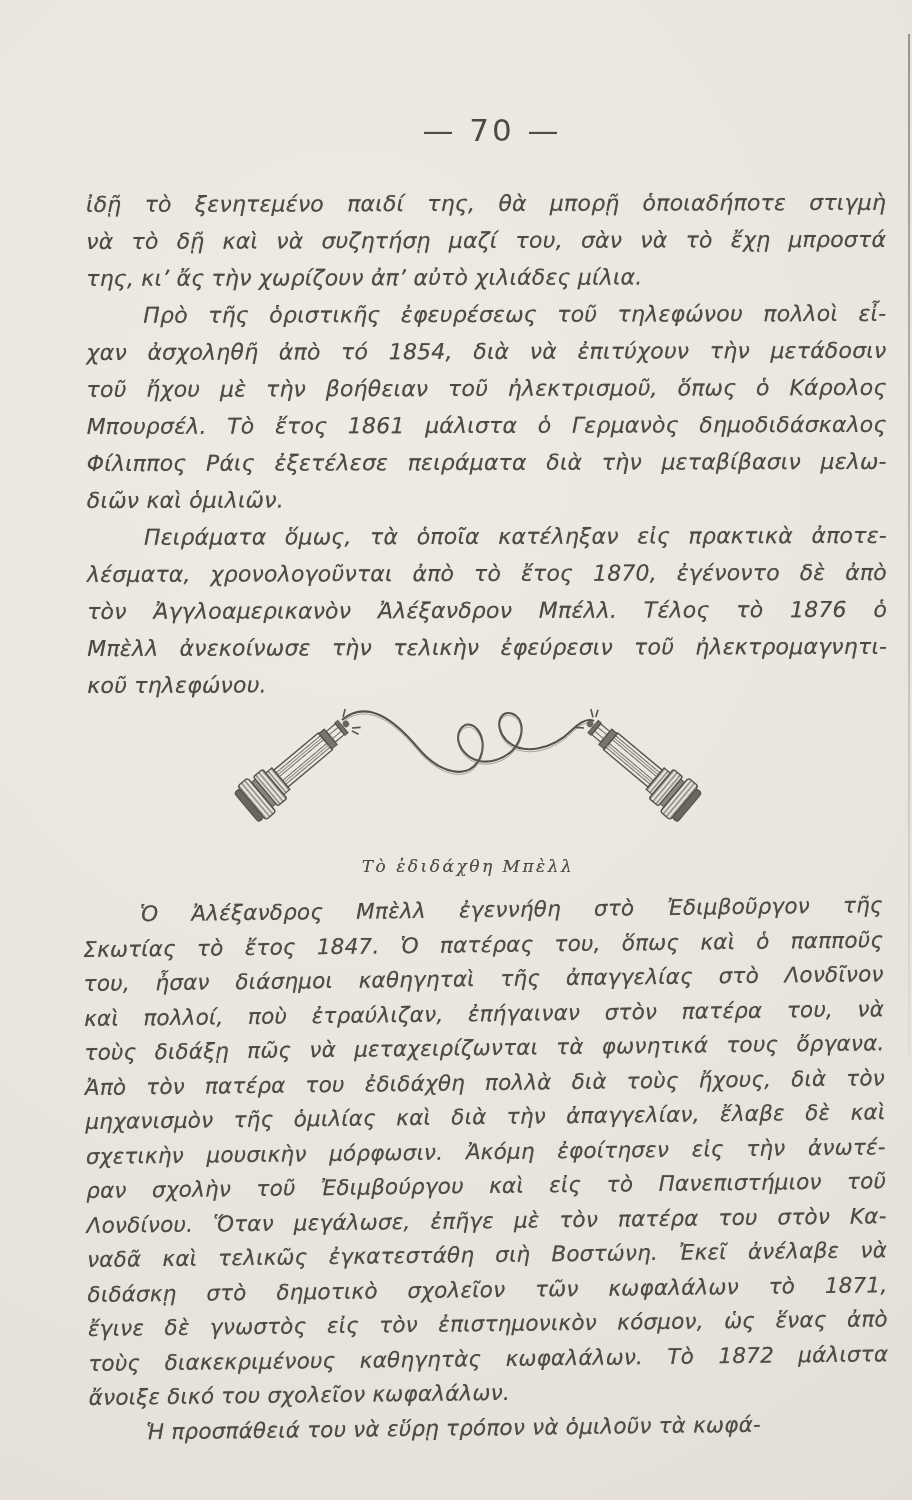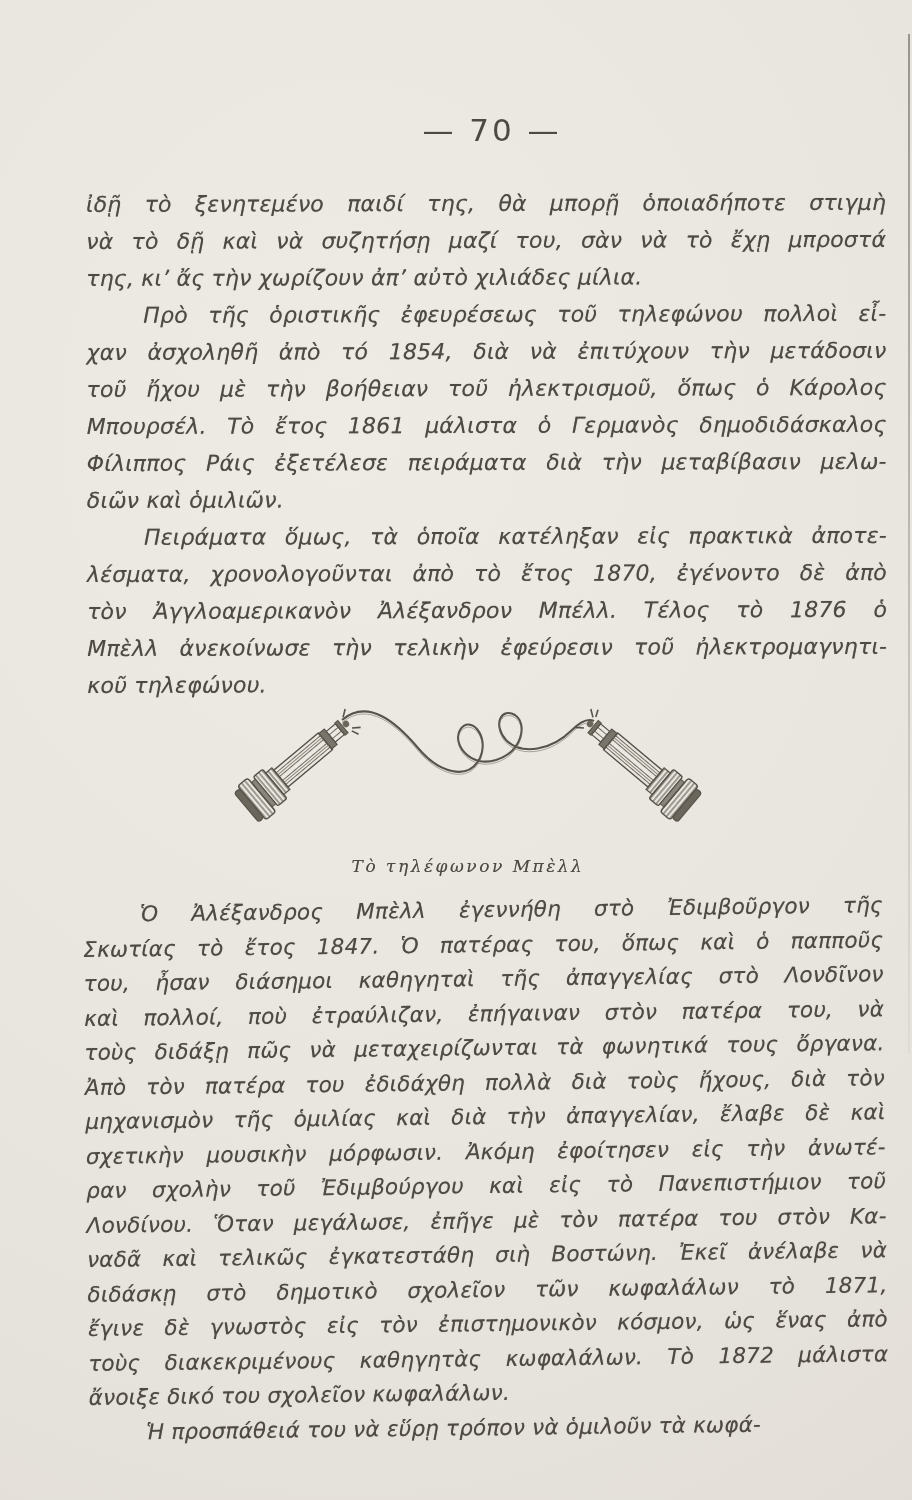--- a/index.html
+++ b/index.html
@@ -133,21 +133,21 @@
           <rect x="27" y="-11" width="58" height="22" fill="url(#hx)" stroke="#57534a" stroke-width="1.4"></rect>
           <line x1="27" y1="-5" x2="85" y2="-5" stroke="#8a857b" stroke-width="1"></line>
           <line x1="27" y1="5" x2="85" y2="5" stroke="#8a857b" stroke-width="1"></line>
           <rect x="85" y="-14" width="8" height="28" fill="url(#hy)" stroke="#57534a" stroke-width="1.2"></rect>
           <rect x="93" y="-19" width="12" height="38" rx="2" fill="url(#hy)" stroke="#57534a" stroke-width="1.4"></rect>
           <rect x="105" y="-16" width="5" height="32" fill="#8a857b" stroke="#57534a" stroke-width="1"></rect>
           <rect x="110" y="-22" width="13" height="44" rx="3" fill="url(#hy)" stroke="#57534a" stroke-width="1.4"></rect>
           <rect x="123" y="-19" width="7" height="38" rx="3" fill="#6b665c" stroke="#57534a" stroke-width="1.2"></rect>
         </g>
       </svg>
-      <div class="caption">Τὸ τηλέφωνον Μπὲλλ</div>
+      <div class="caption">Τὸ ἐδιδάχθη Μπὲλλ</div>
     </div>
 
     <div id="text-bottom" class="textblock">
         <div>
           <div class="line indent">Ὁ Ἀλέξανδρος Μπὲλλ ἐγεννήθη στὸ Ἐδιμβοῦργον τῆς</div>
           <div class="line">Σκωτίας τὸ ἔτος 1847. Ὁ πατέρας του, ὅπως καὶ ὁ παπποῦς</div>
           <div class="line">του, ἦσαν διάσημοι καθηγηταὶ τῆς ἀπαγγελίας στὸ Λονδῖνον</div>
           <div class="line">καὶ πολλοί, ποὺ ἐτραύλιζαν, ἐπήγαιναν στὸν πατέρα του, νὰ</div>
           <div class="line">τοὺς διδάξῃ πῶς νὰ μεταχειρίζωνται τὰ φωνητικά τους ὄργανα.</div>
           <div class="line">Ἀπὸ τὸν πατέρα του ἐδιδάχθη πολλὰ διὰ τοὺς ἤχους, διὰ τὸν</div>

